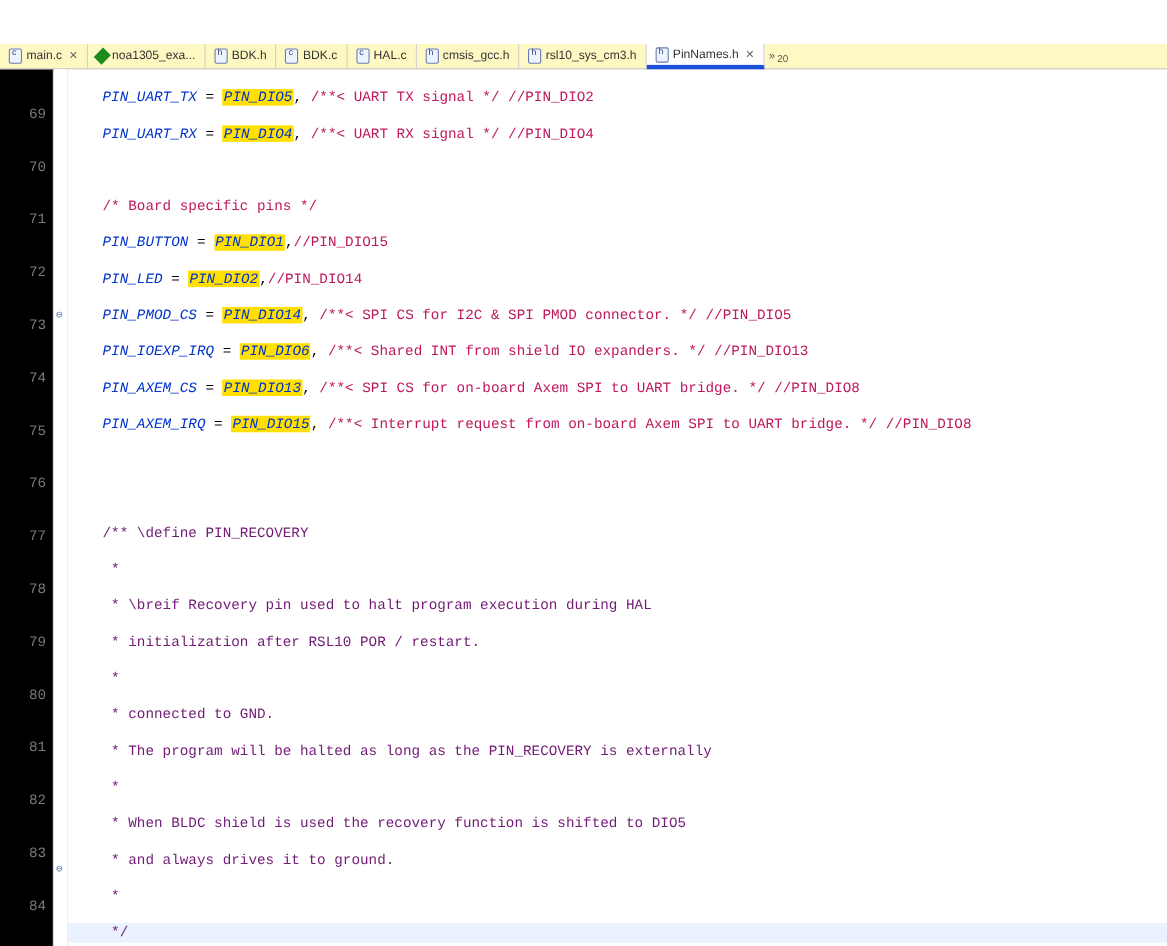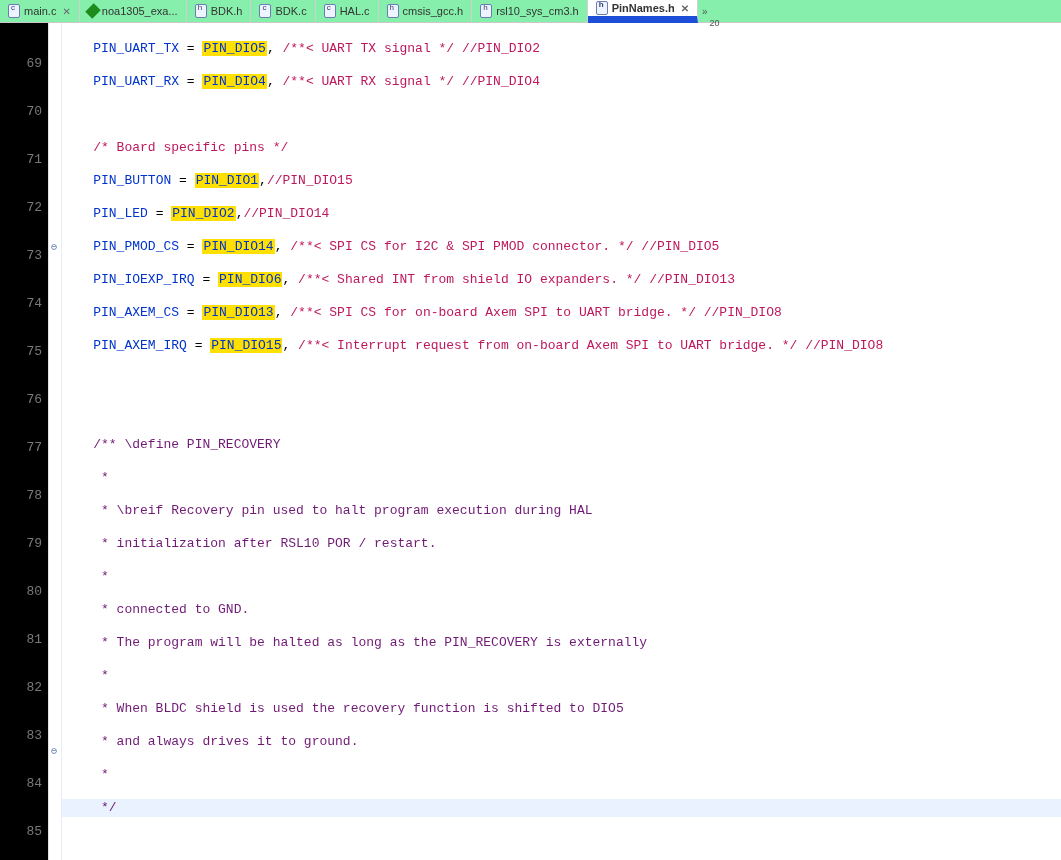--- a/index.html
+++ b/index.html
@@ -12,41 +12,42 @@
     width: 1061px;
     height: 860px;
     overflow: hidden;
   }
 
   
   .tab-bar {
     display: flex;
     align-items: stretch;
     height: 22px;
-    background: #86efac;
+    background: #fef9c3;
     border-bottom: 1px solid #c9c9c9;
     user-select: none;
     white-space: nowrap;
+    margin-top: 40px;
   }
   .tab {
     display: flex;
     align-items: center;
     padding: 0 8px;
     border-right: 1px solid #d0d0d0;
     font-family: "Segoe UI", Tahoma, Arial, sans-serif;
     font-size: 11px;
     color: #333;
     gap: 4px;
     cursor: pointer;
   }
   .tab.active {
     background: #ffffff;
-    border-bottom: 7px solid #1d4ed8;
+    border-bottom: 4px solid #1d4ed8;
     margin-bottom: -1px;
-    font-weight: bold;
+    font-weight: normal;
   }
   .tab .ico {
     width: 10px;
     height: 12px;
     display: inline-block;
   }
   .ico-c {
     border: 1px solid #6b7db3;
     border-radius: 2px;
     background: #eef4ff;
@@ -85,21 +86,21 @@
   .tab-more {
     display: flex;
     align-items: center;
     padding: 0 4px;
     font-family: "Segoe UI", Tahoma, Arial, sans-serif;
     font-size: 10px;
     color: #555;
     cursor: pointer;
     gap: 2px;
   }
-  .tab-more .num { font-size: 9px; position: relative; top: 12px; }
+  .tab-more .num { font-size: 9px; position: relative; top: 2px; }
 
   
   .editor {
     display: flex;
     height: calc(100% - 22px);
     overflow: hidden;
   }
   .gutter {
     width: 42px;
     background: #000000;
@@ -129,22 +130,22 @@
     flex: 1;
     white-space: pre;
     padding-top: 2px;
     overflow: hidden;
     position: relative;
   }
   .lineh { line-height: 18px; height: 18px; display: block; }
   .hl-current { background: #e9f2fe; }
 
   
-  .c-const  { color: #0033cc; }
-  .c-hl     { background: #ffe000; color: #0033cc; padding: 0 1px; }
+  .c-const  { color: #0033cc; font-style: italic; }
+  .c-hl     { background: #ffe000; color: #0033cc; font-style: italic; padding: 0 1px; }
   .c-comm   { color: #be185d; }
   .c-doc    { color: #701a75; }
 
   .gutter span { display: block; line-height: 18px; }
 
 </style>
 </head>
 <body>
 
 <div class="tab-bar">

